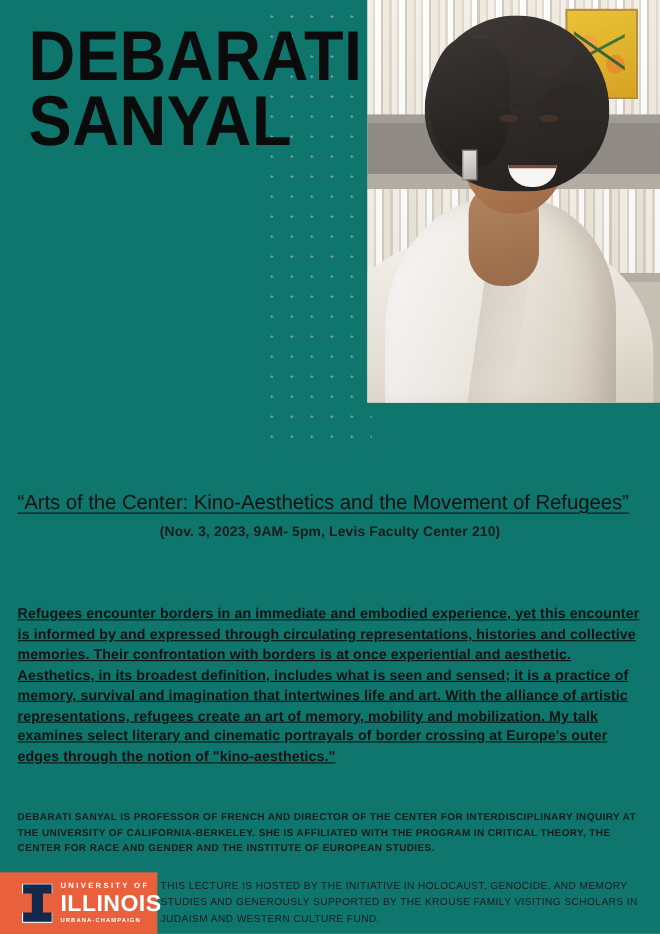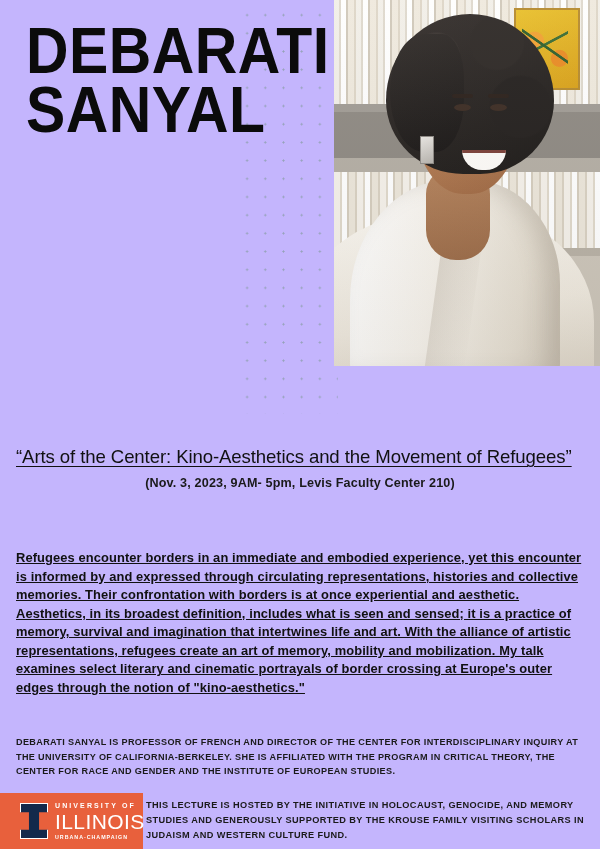--- a/index.html
+++ b/index.html
@@ -13,21 +13,21 @@
     overflow: hidden;
     font-family: "Liberation Sans", sans-serif;
     color: #111111;
     position: relative;
   }
 
   .poster {
     position: relative;
     width: 600px;
     height: 849px;
-    background: #c4b5fd;
+    background: #0f766e;
     overflow: hidden;
   }
 
   
   .hero {
     position: absolute;
     left: 0; top: 0;
     width: 600px;
     height: 432px;
   }
@@ -334,39 +334,39 @@
   .logo-univ {
     font-size: 7px;
     font-weight: 700;
     letter-spacing: 2.1px;
     color: #ffffff;
     margin-bottom: 2px;
   }
   .logo-illinois {
     font-family: "Liberation Sans Narrow", "Liberation Sans", sans-serif;
     font-size: 21px;
-    font-weight: 400;
+    font-weight: 700;
     letter-spacing: 0.4px;
     color: #ffffff;
     line-height: 1;
   }
   .logo-uc {
     font-size: 5.3px;
     font-weight: 700;
     letter-spacing: 1.0px;
     color: #ffffff;
     margin-top: 3px;
   }
   .footer-text {
     position: absolute;
     left: 146px;
     top: 5px;
     width: 446px;
     font-size: 9.2px;
-    font-weight: 700;
+    font-weight: 400;
     line-height: 1.62;
     letter-spacing: 0.4px;
     text-transform: uppercase;
     color: #1a1a1a;
   }
 </style>
 </head>
 <body>
 
 <div class="poster">

